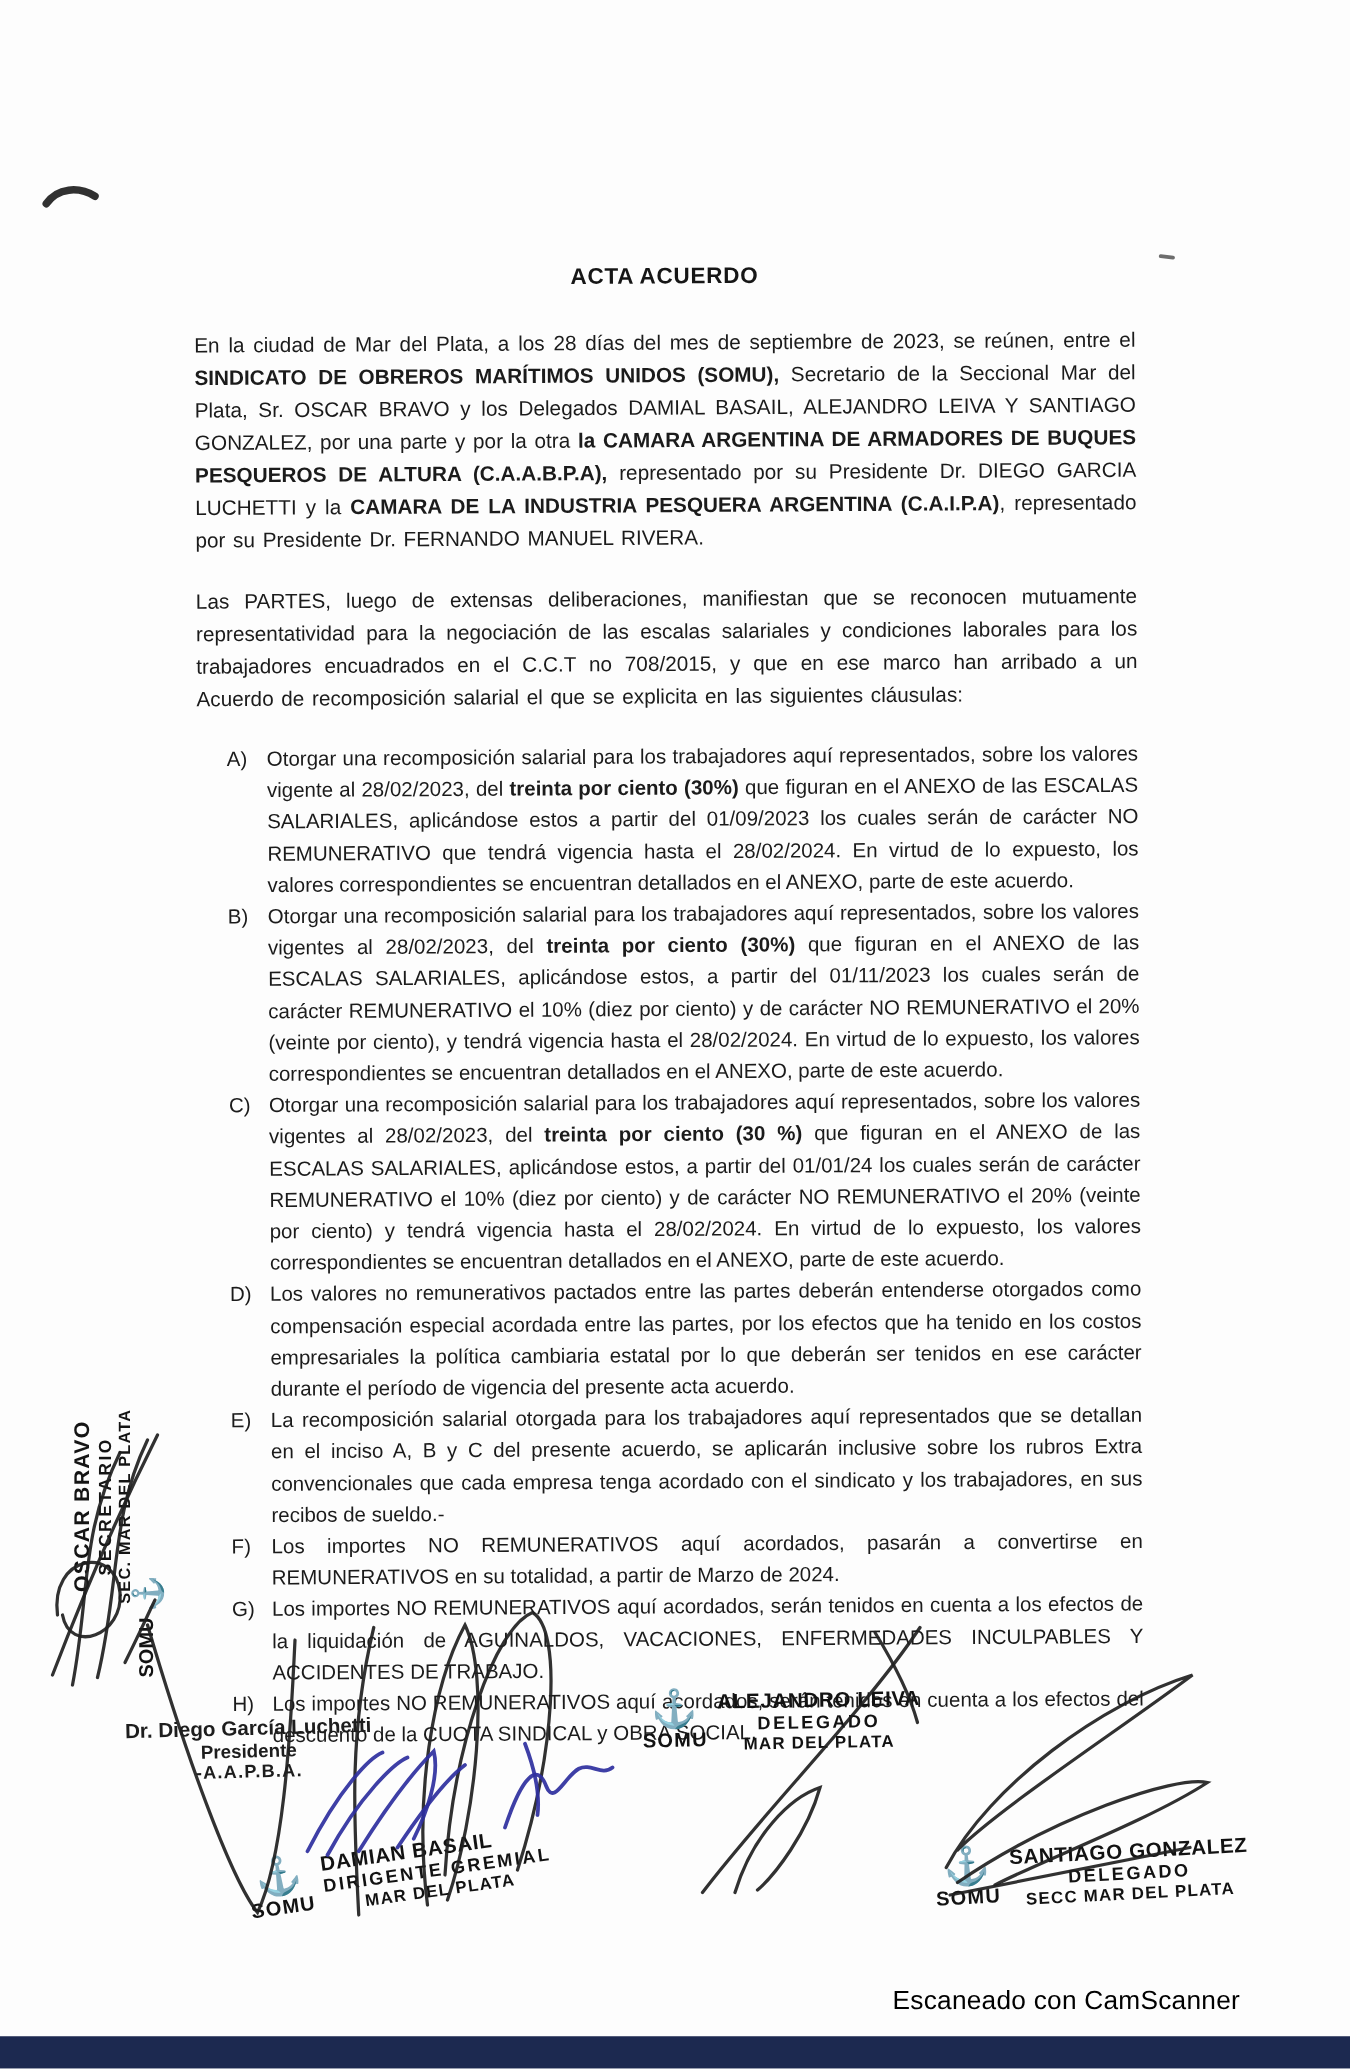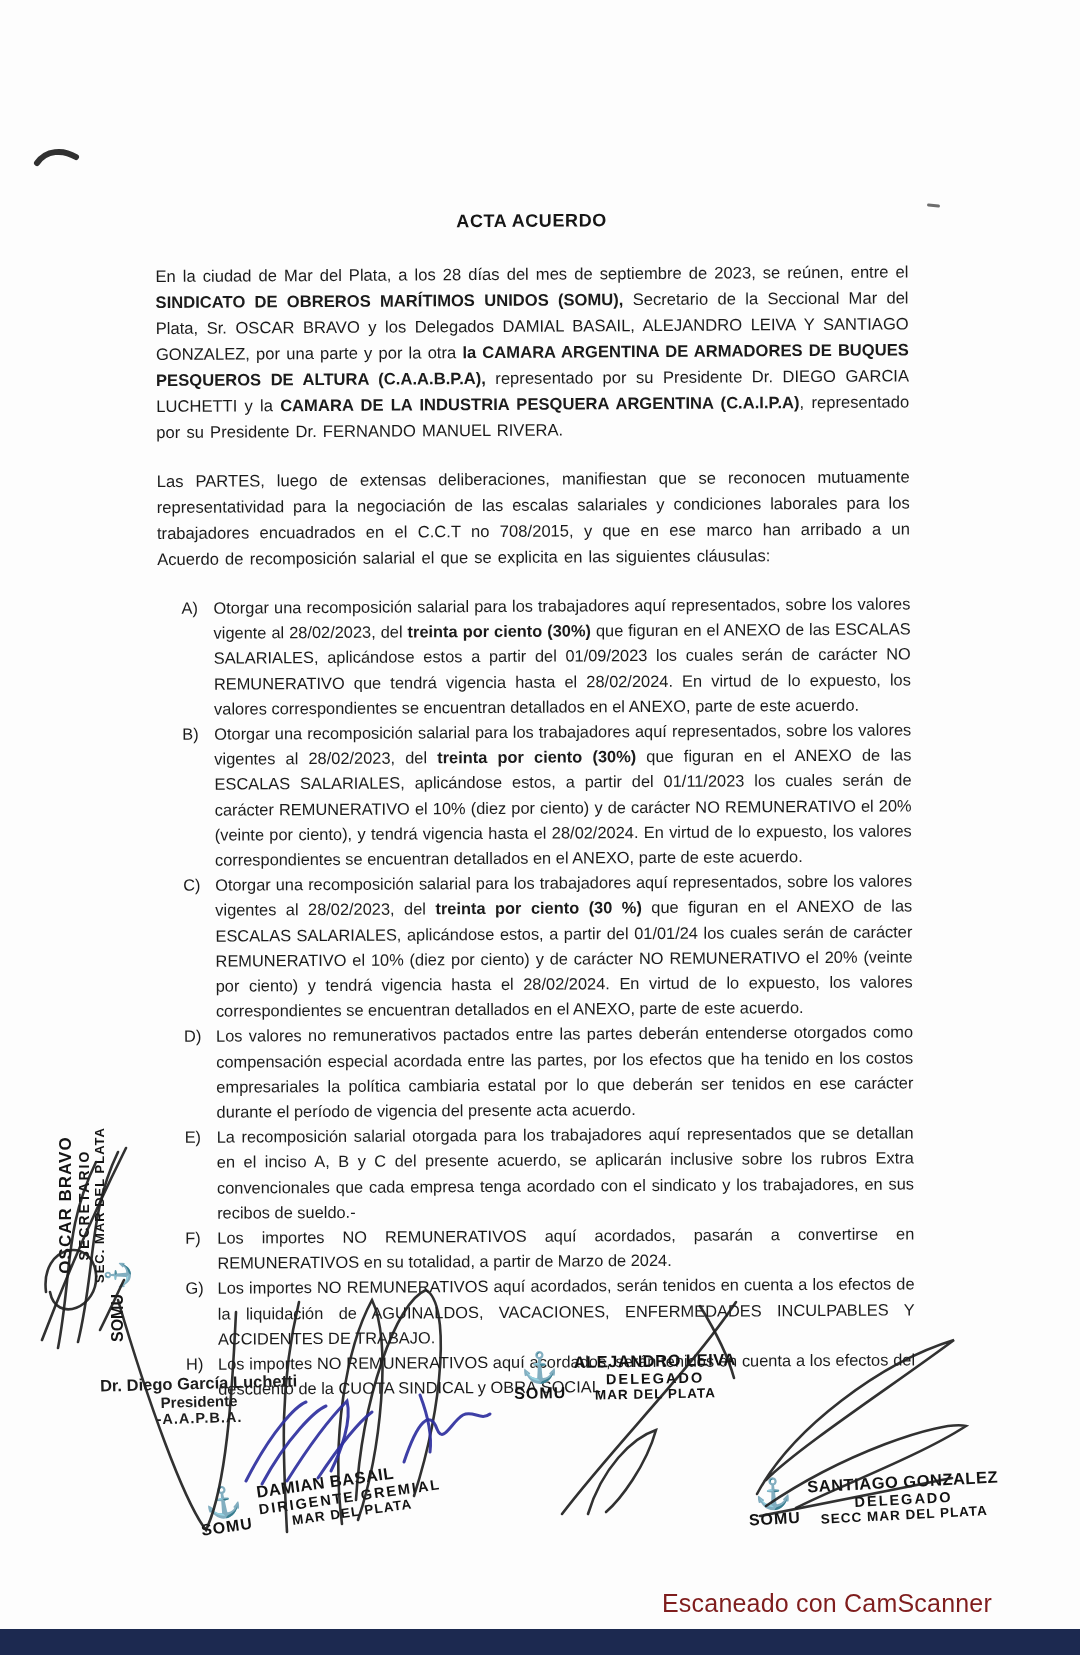--- a/index.html
+++ b/index.html
@@ -66,21 +66,21 @@
   .somu-role { font-size:14.5px; font-weight:bold; letter-spacing:2px; text-align:center; }
   .somu-place { font-size:13.5px; font-weight:bold; letter-spacing:1px; text-align:center; white-space:nowrap; }
 
   .stamp-basail { left:198px; top:1474px; transform:rotate(-8deg); }
   .stamp-leiva { left:514px; top:1352px; transform:rotate(-1deg); }
   .stamp-gonzalez { left:748px; top:1474px; transform:rotate(-3deg); }
 
   
   .mark-dash { position:absolute; left:927px; top:204px; width:13px; height:3px; background:#6d6d6d; border-radius:2px; transform:rotate(7deg); }
   .watermark {
-    position:absolute; right:88px; top:1589px; font-size:25px; color:#7f1d1d;
+    position:absolute; right:88px; top:1589px; font-size:21px; color:#000000;
     letter-spacing:0.2px; z-index:6;
   }
   .bottom-bar { position:absolute; left:0; right:0; bottom:0; height:26px; background:#1c2950; z-index:7; }
 </style>
 </head>
 <body>
 
 <div class="page">
 
   <svg class="ink-overlay" viewBox="0 0 1080 1655">

